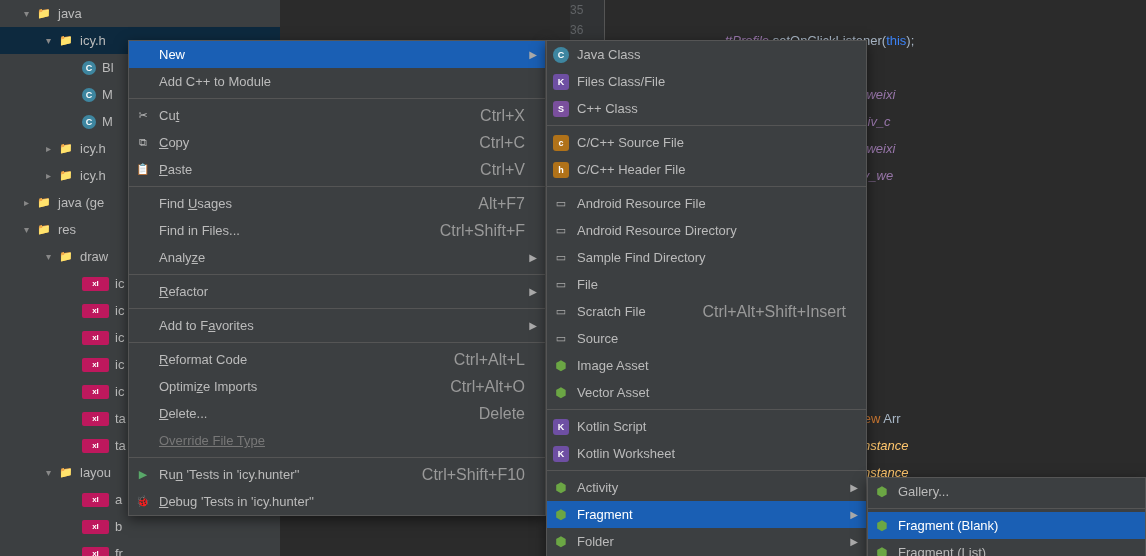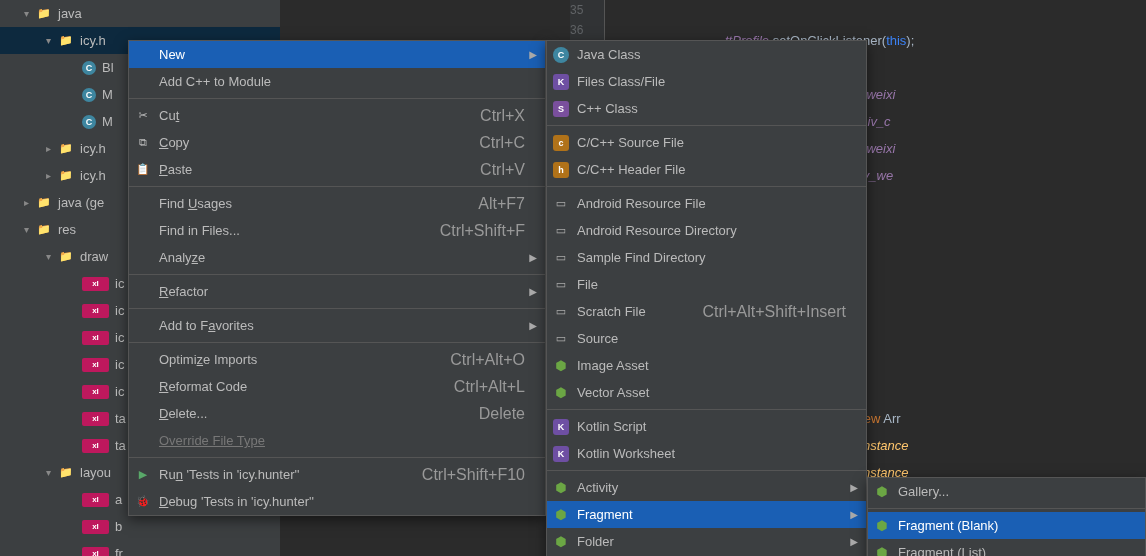--- a/index.html
+++ b/index.html
@@ -233,26 +233,26 @@
       <span><span class="underline">R</span>efactor</span>
       <span class="arrow">▶</span>
     </div>
   <div class="menu-sep"></div>
   <div class="menu-row">
       <span>Add to F<span class="underline">a</span>vorites</span>
       <span class="arrow">▶</span>
     </div>
   <div class="menu-sep"></div>
   <div class="menu-row">
+      <span><span class="underline">R</span>eformat Code</span>
+      <span class="shortcut">Ctrl+Alt+L</span>
+    </div>
+  <div class="menu-row">
       <span>Optimi<span class="underline">z</span>e Imports</span>
       <span class="shortcut">Ctrl+Alt+O</span>
-    </div>
-  <div class="menu-row">
-      <span><span class="underline">R</span>eformat Code</span>
-      <span class="shortcut">Ctrl+Alt+L</span>
     </div>
   <div class="menu-row">
       <span><span class="underline">D</span>elete...</span>
       <span class="shortcut">Delete</span>
     </div>
   <div class="menu-row" style="color:#777;text-decoration:underline;">
       <span>Override File Type</span>
     </div>
   <div class="menu-sep"></div>
   <div class="menu-row">

